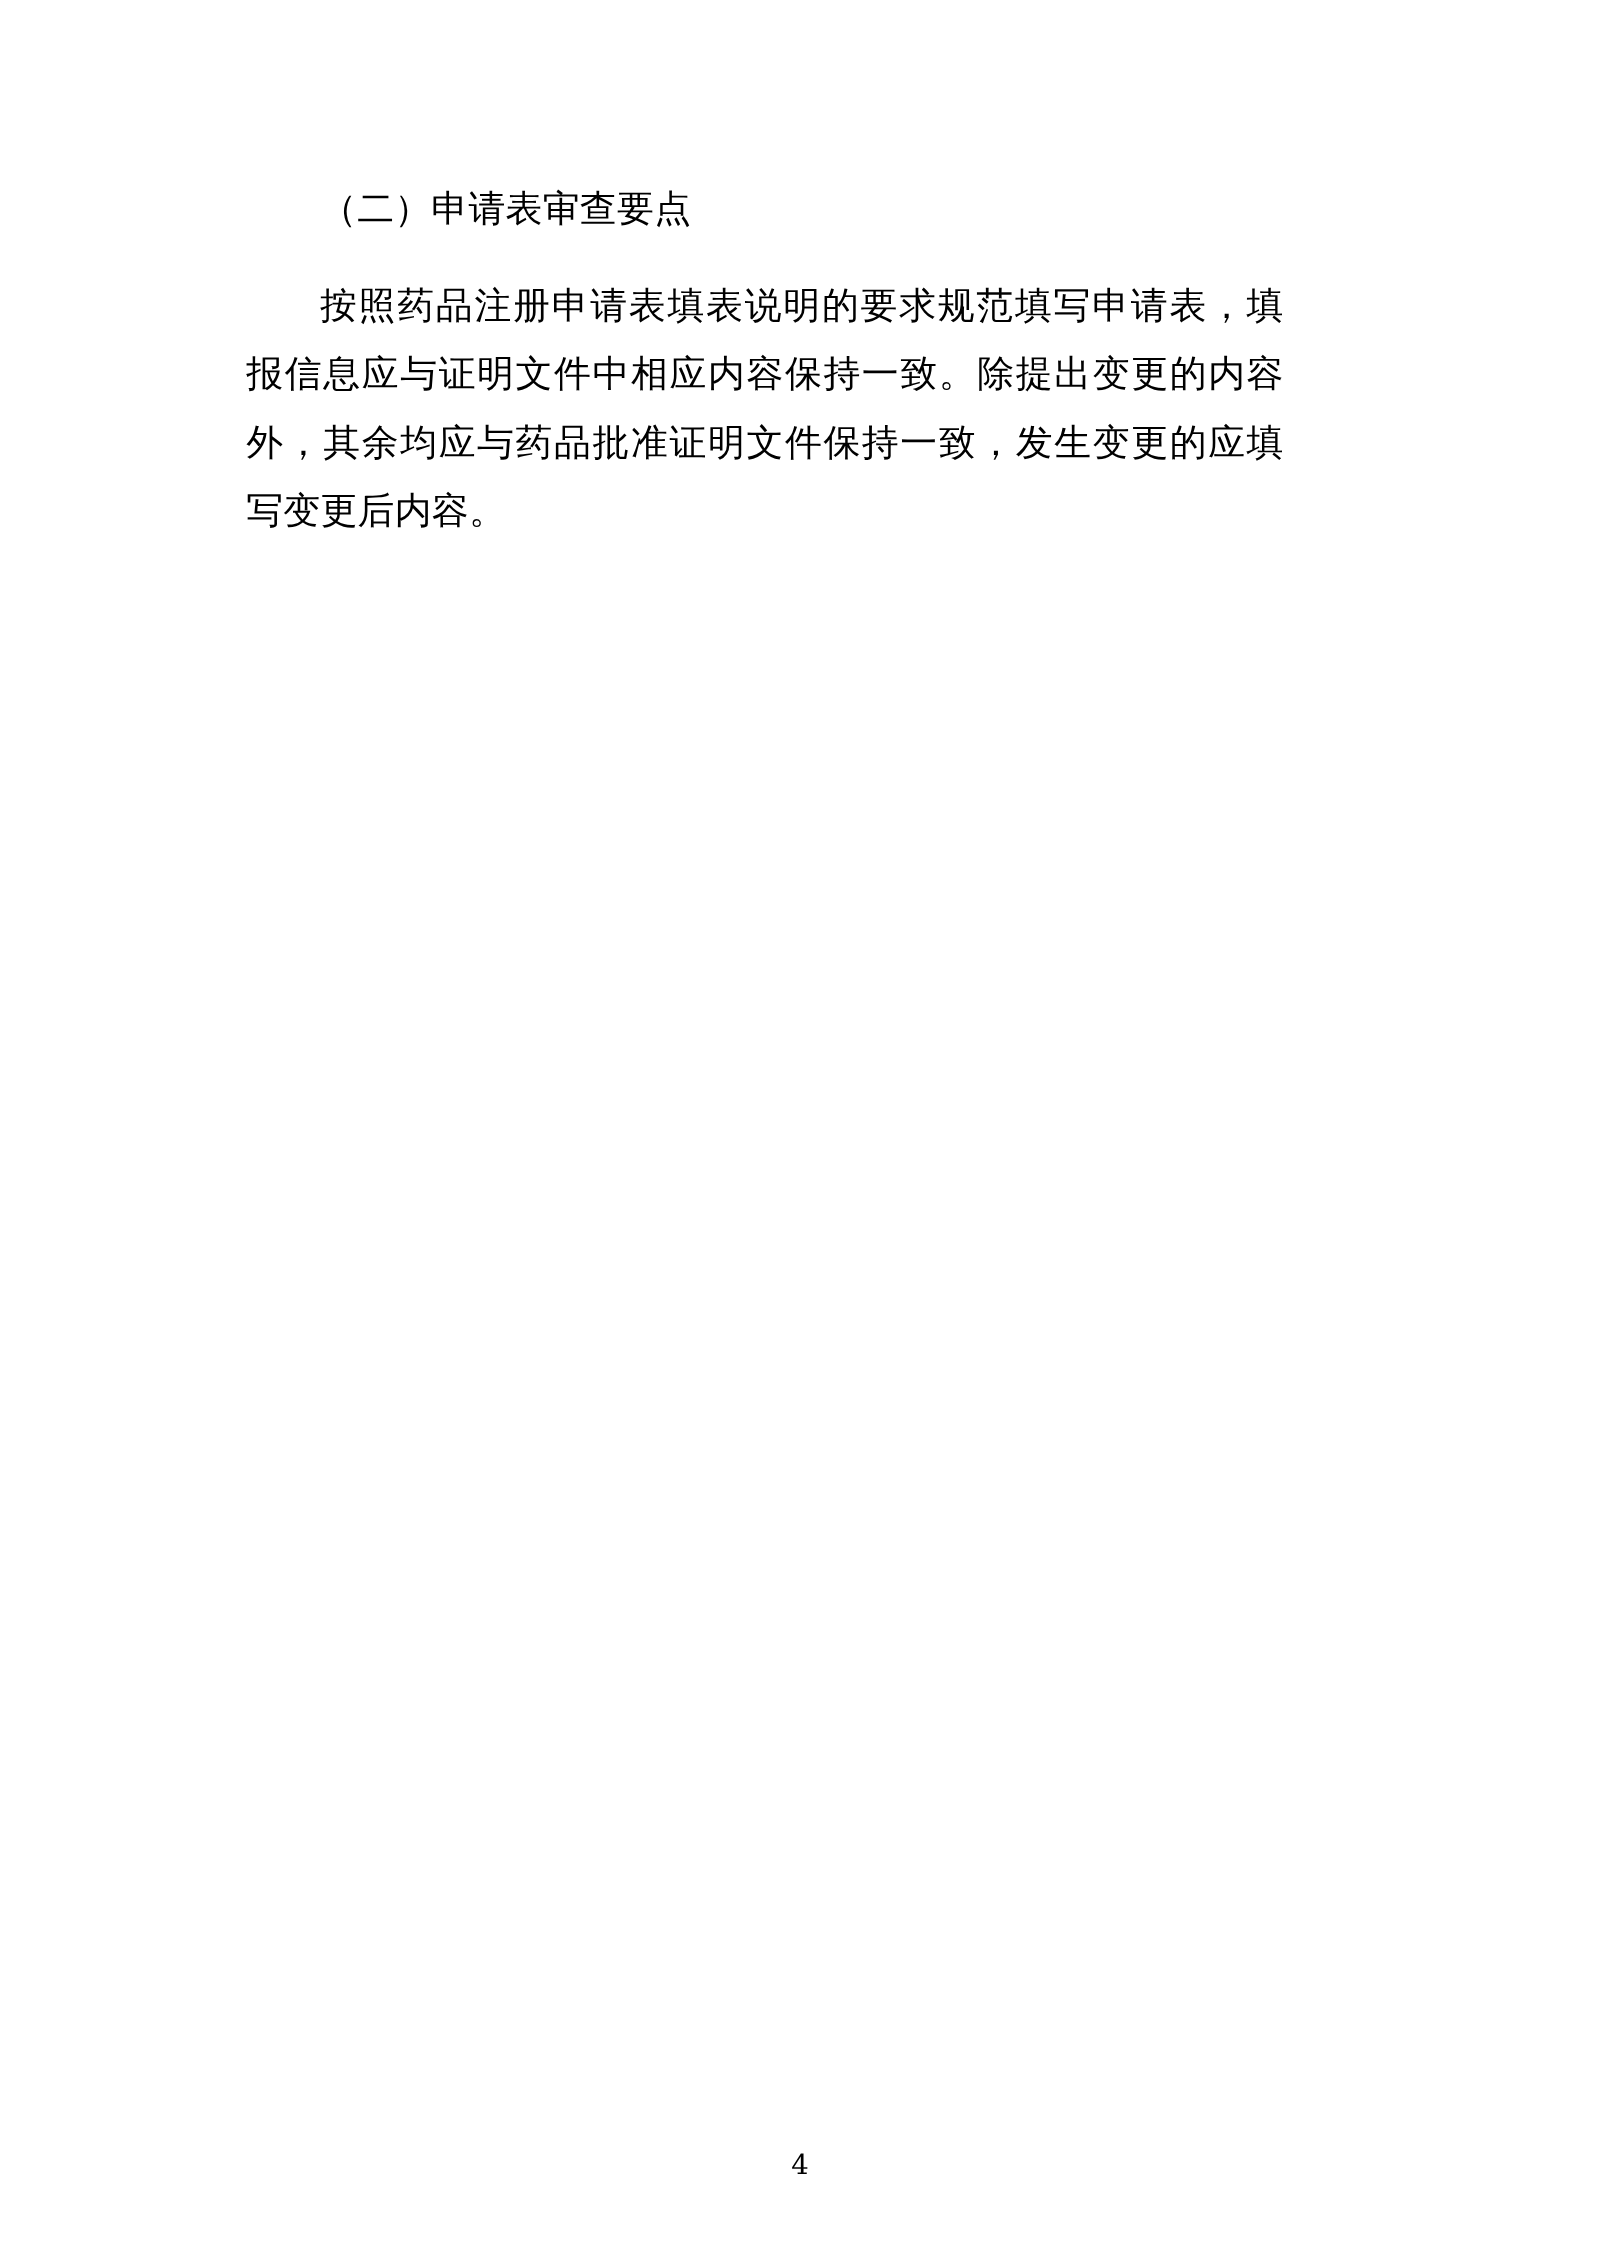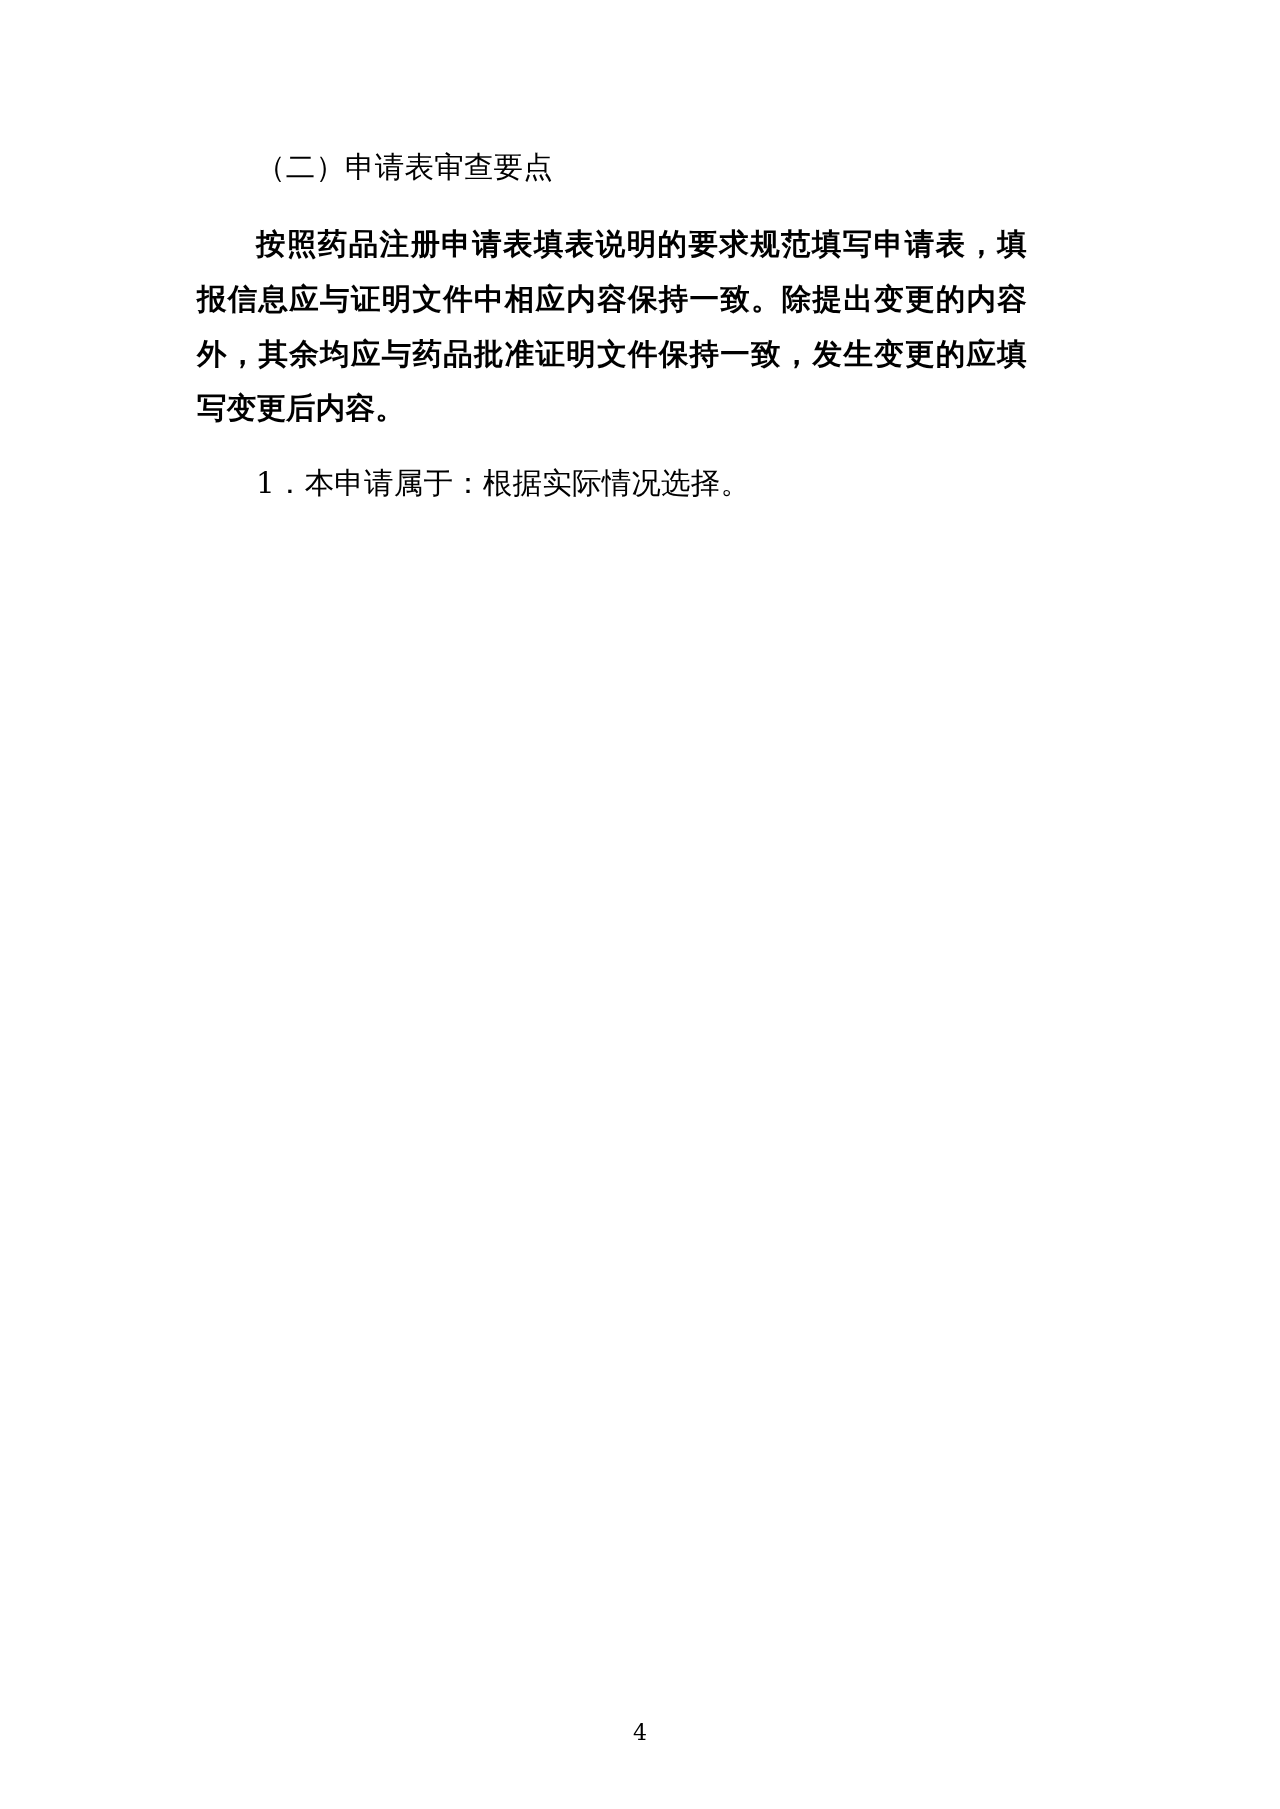--- a/index.html
+++ b/index.html
@@ -36,36 +36,34 @@
     margin: 0 0 14px 0;
     letter-spacing: 0.2px;
     text-indent: 2em;
     word-break: break-all;
   }
   .para.heading {
     margin-bottom: 22px;
   }
   .para.first-block {
     margin-bottom: 20px;
-    font-weight: bold;
   }
   .page-number {
     position: absolute;
     left: 0;
     right: 0;
     bottom: 64px;
     text-align: center;
     font-size: 22px;
     font-family: "DejaVu Serif", "Liberation Serif", serif;
     color: #000000;
   }
 </style>
 </head>
 <body>
 
 <div class="page">
   <div class="doc-body">
     <p class="para heading">（二）申请表审查要点</p>
     <p class="para first-block">按照药品注册申请表填表说明的要求规范填写申请表，填报信息应与证明文件中相应内容保持一致。除提出变更的内容外，其余均应与药品批准证明文件保持一致，发生变更的应填写变更后内容。</p>
-    <p class="para">1．本申请属于：根据实际情况选择。</p>
   </div>
   <div class="page-number">4</div>
 </div>
 
 </body></html>

